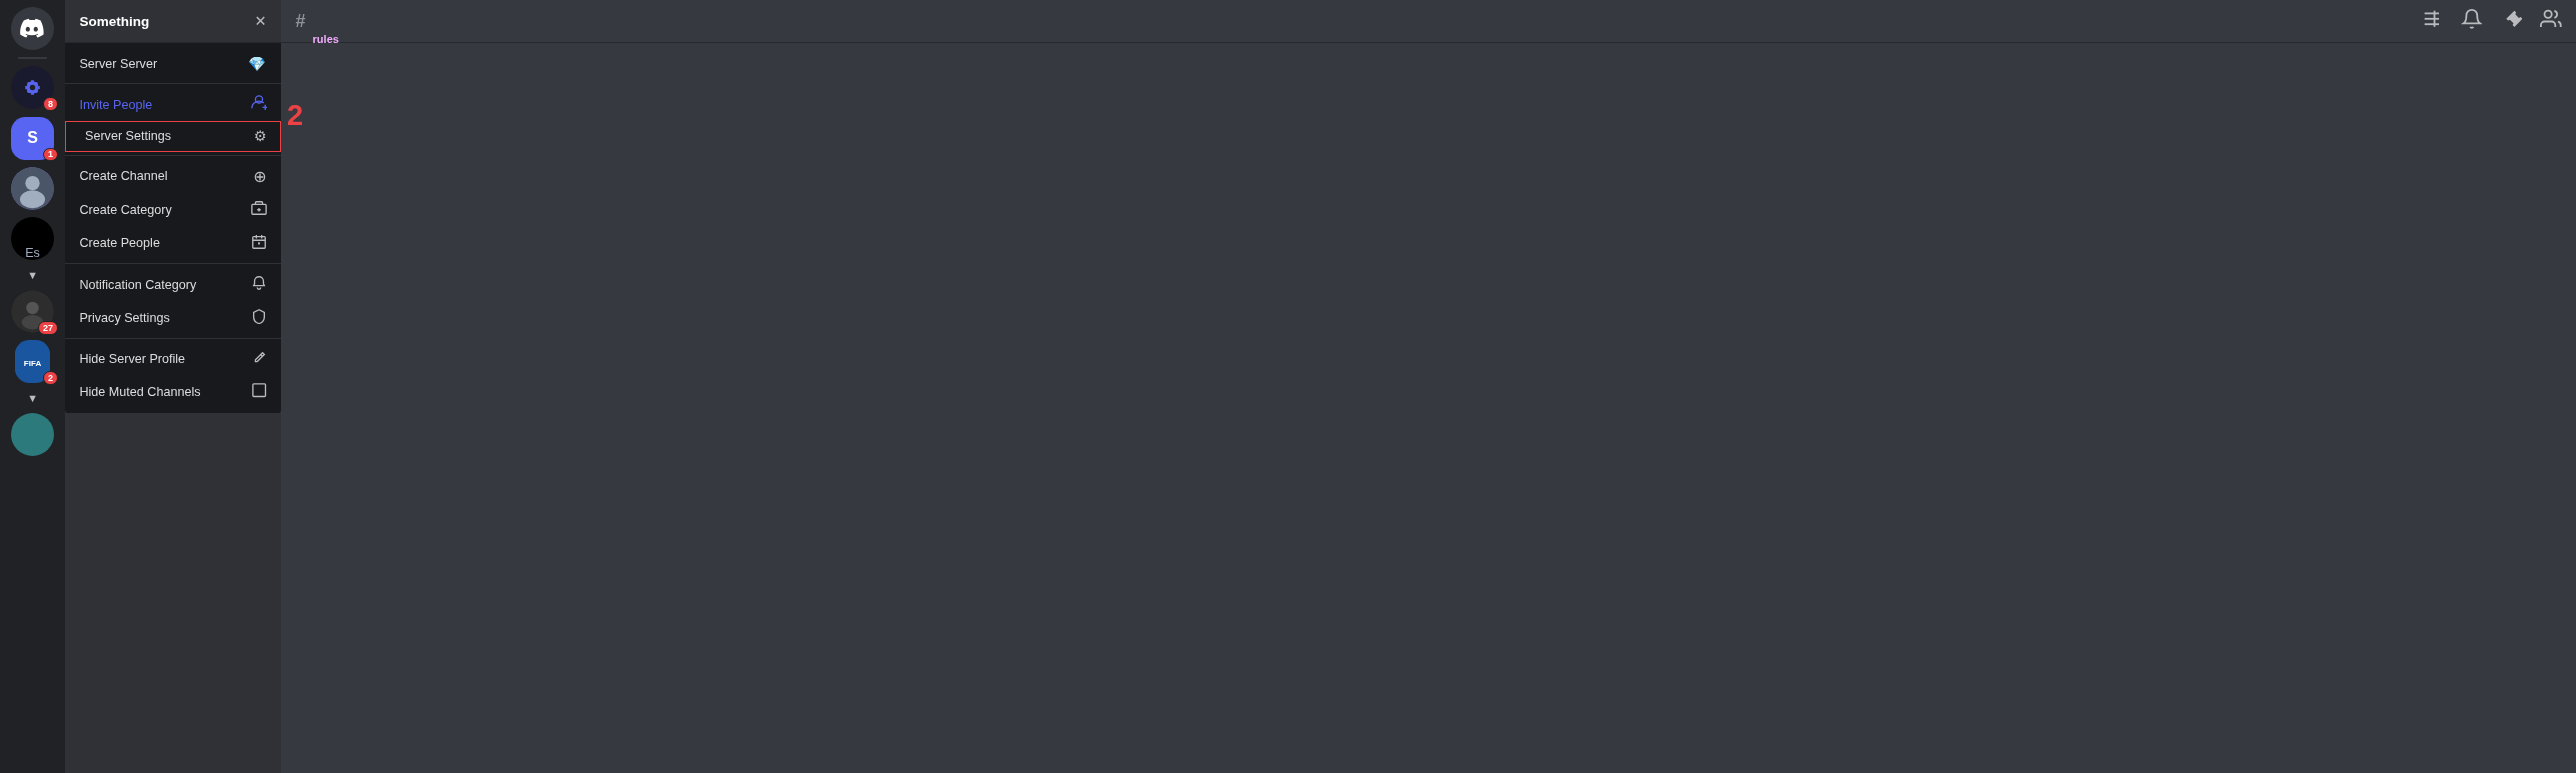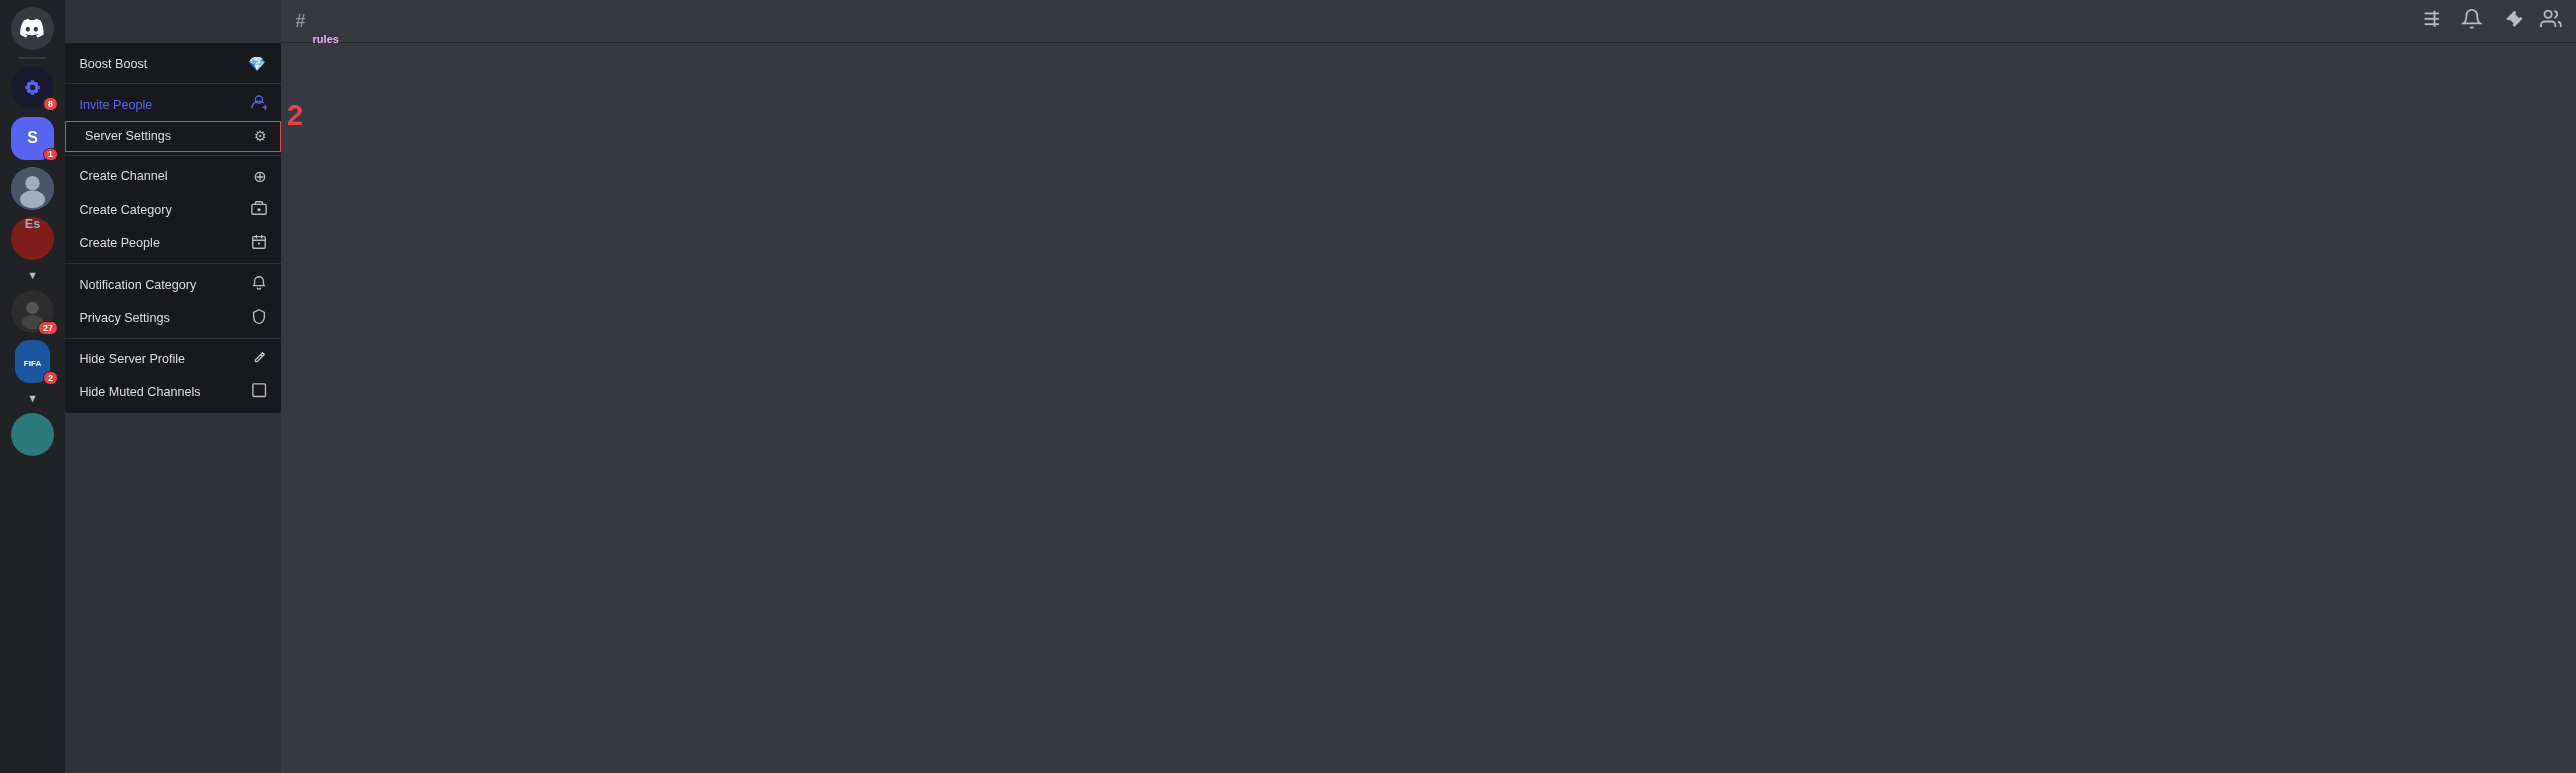--- a/index.html
+++ b/index.html
@@ -322,21 +322,21 @@
     <div class="avatar-circle" style="background: linear-gradient(135deg, #667eea 0%, #764ba2 100%);">
       <svg width="43" height="43" viewBox="0 0 48 48">
         <rect width="48" height="48" fill="#4a5568" rx="24"></rect>
         <circle cx="24" cy="18" r="8" fill="#a0aec0"></circle>
         <ellipse cx="24" cy="36" rx="14" ry="10" fill="#a0aec0"></ellipse>
       </svg>
     </div>
   </div>
 
   <div class="server-icon">
-    <div style="width:43px;height:43px;border-radius:50%;background:#7f1d1d;display:flex;align-items:flex-start;justify-content:center;font-size:12.6px;font-weight:700;color:#a0aec0;">
+    <div style="width:43px;height:43px;border-radius:50%;background:#000000;display:flex;align-items:flex-end;justify-content:center;font-size:12.6px;font-weight:400;color:#a0aec0;">
       <span>Es</span>
     </div>
   </div>
 
   <div class="scroll-arrow">▼</div>
 
   <div class="server-icon" style="position:relative;">
     <div style="width:43px;height:43px;border-radius:50%;background:#1a1a1a;display:flex;align-items:center;justify-content:center;overflow:hidden;">
       <svg width="43" height="43" viewBox="0 0 48 48">
         <rect width="48" height="48" fill="#2d2d2d" rx="24"></rect>
@@ -360,25 +360,29 @@
   <div class="scroll-arrow">▼</div>
 
   <div class="server-icon">
     <div style="width:43px;height:43px;border-radius:50%;background:#2c7a7b;display:flex;align-items:center;justify-content:center;">
     </div>
   </div>
 </div>
 
 <div class="channel-sidebar">
 
+  <div class="server-name-bar">
+    <span class="server-name-text">Something</span>
+    <span class="close-icon-btn">✕</span>
+  </div>
 
   <div class="context-menu">
 
     <div class="menu-item">
-      <span class="item-label">Boost Boost</span>
+      <span class="item-label">Server Server</span>
       <span class="item-icon" style="color:#ff73fa;">💎</span>
     </div>
 
     <div class="menu-separator"></div>
 
     <div class="menu-item highlighted">
       <span class="item-label" style="color:#5865f2;">Invite People</span>
       <span class="item-icon" style="color:#5865f2;font-size:13.5px;">
         <svg width="16" height="16" viewBox="0 0 18 18" fill="#5865f2">
           <path d="M9 1a4 4 0 100 8 4 4 0 000-8zM1 15a8 8 0 0113.32-6.05M16 11v6M13 14h6" stroke="#5865f2" stroke-width="1.5" fill="none"></path>

